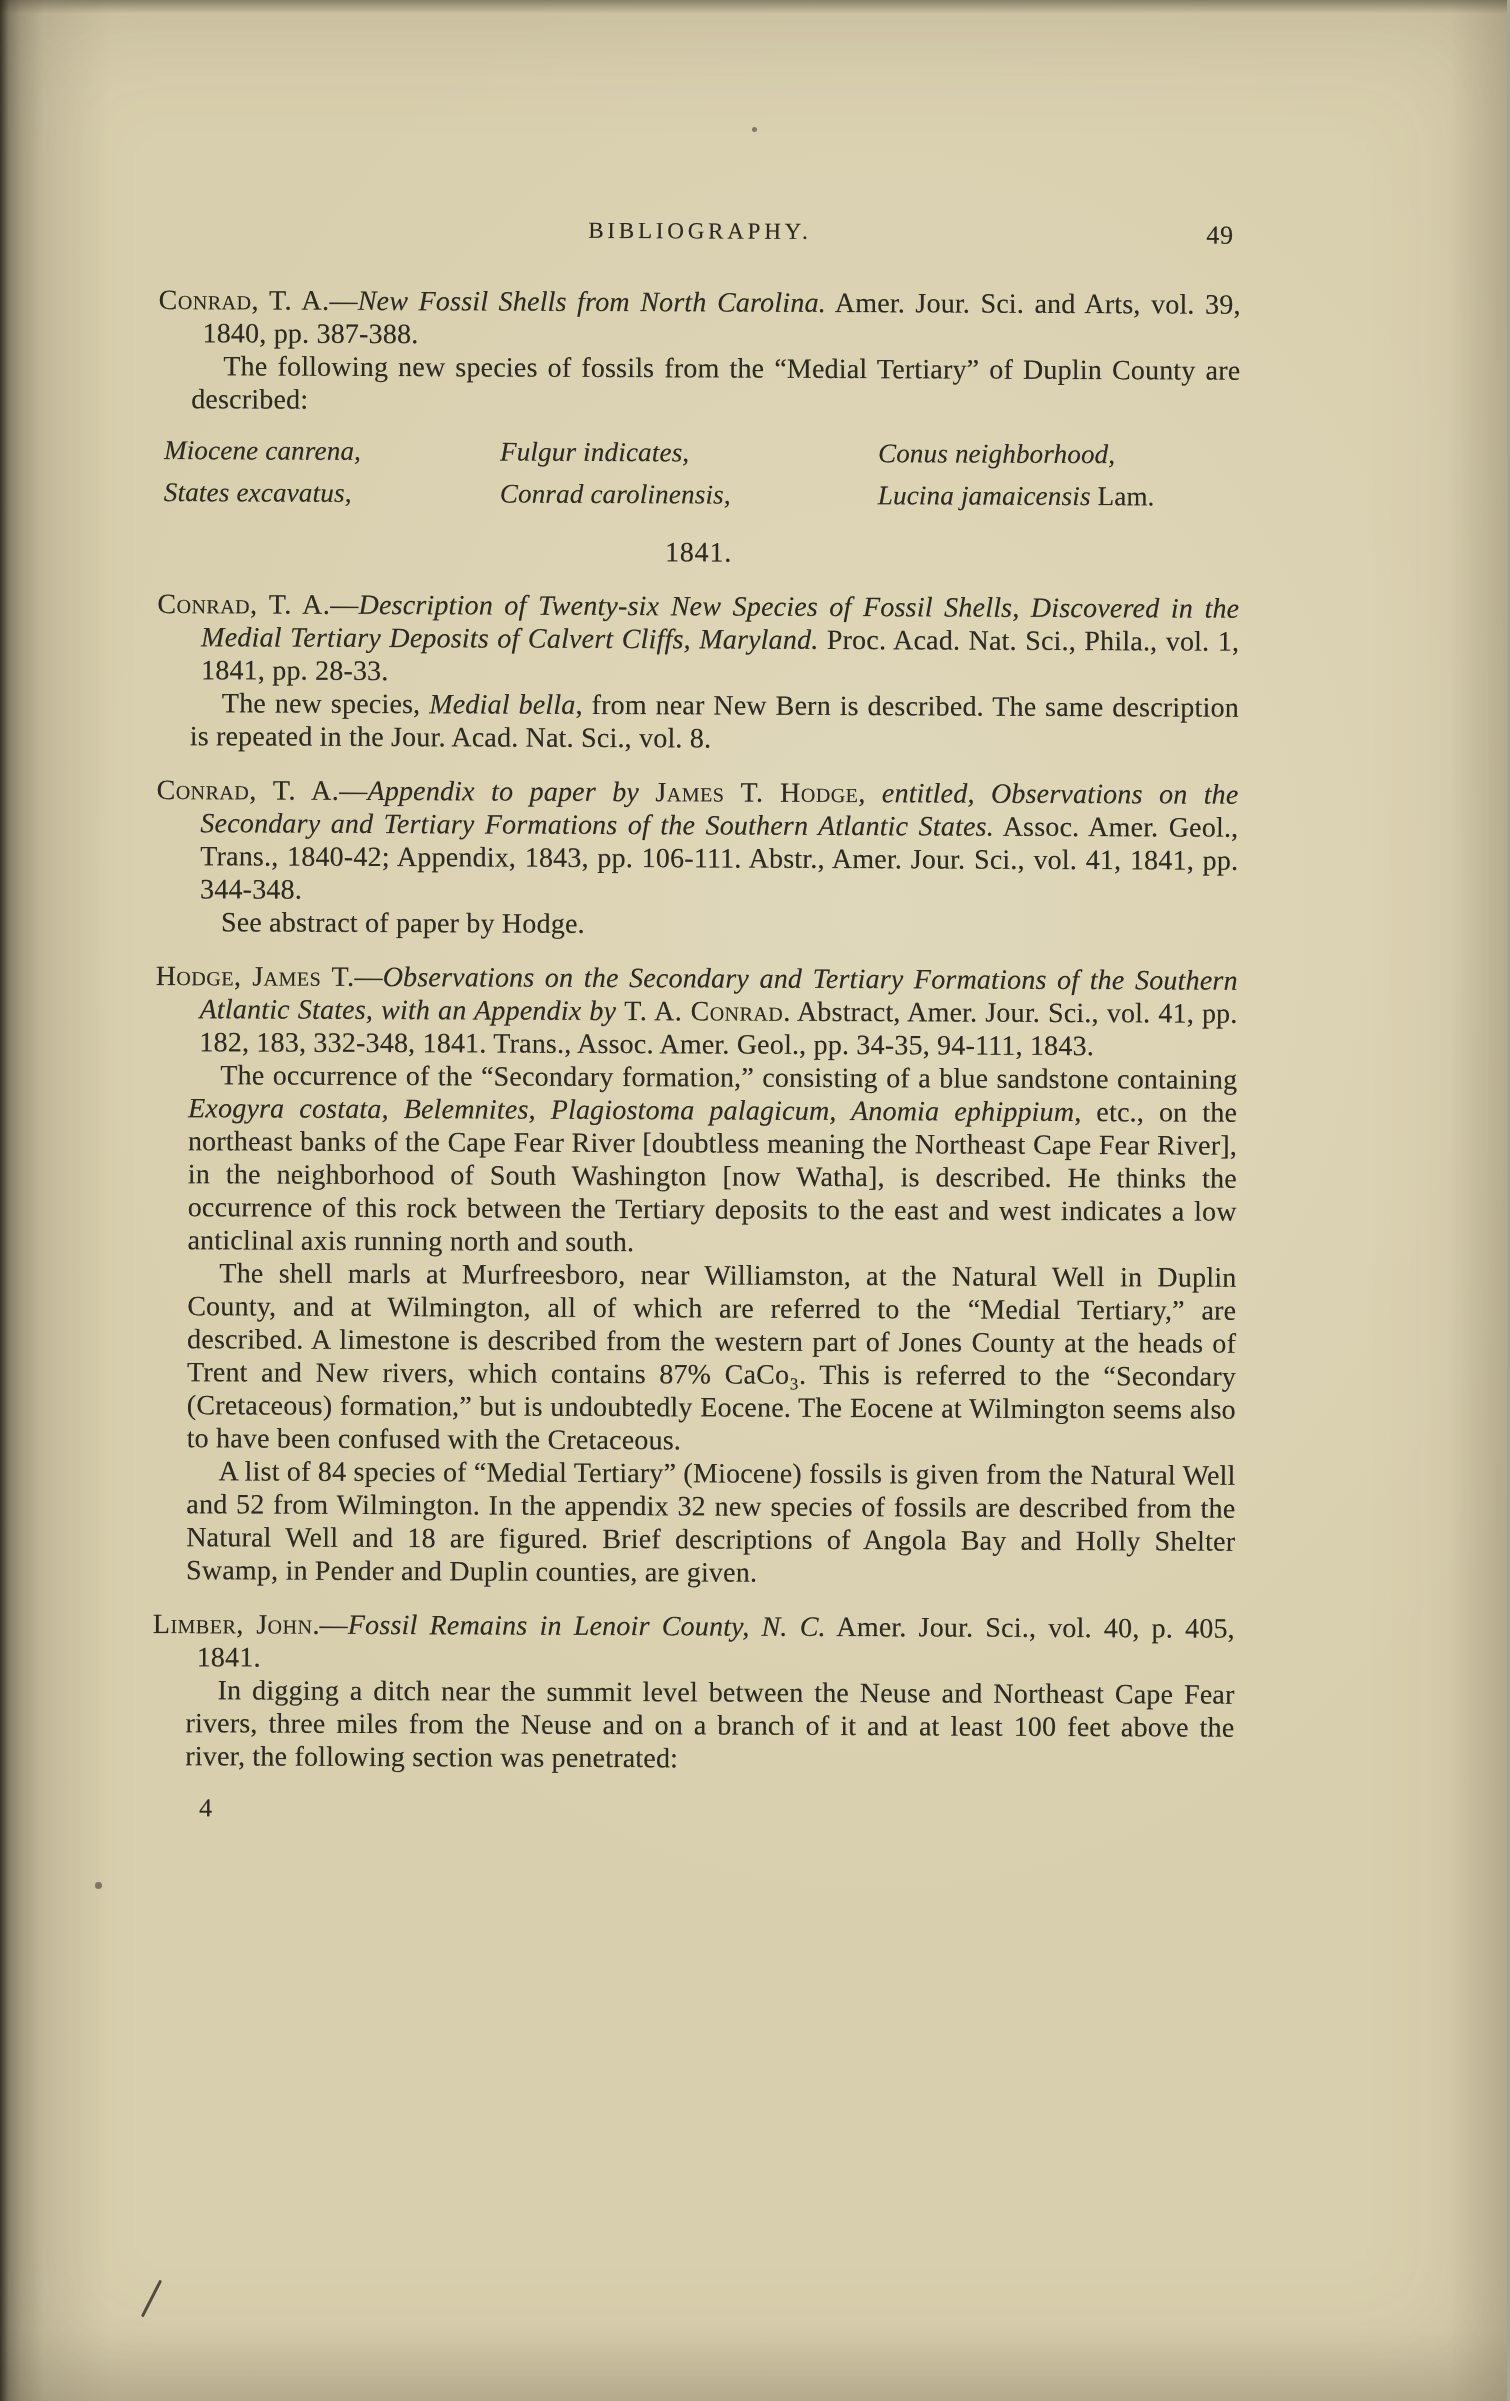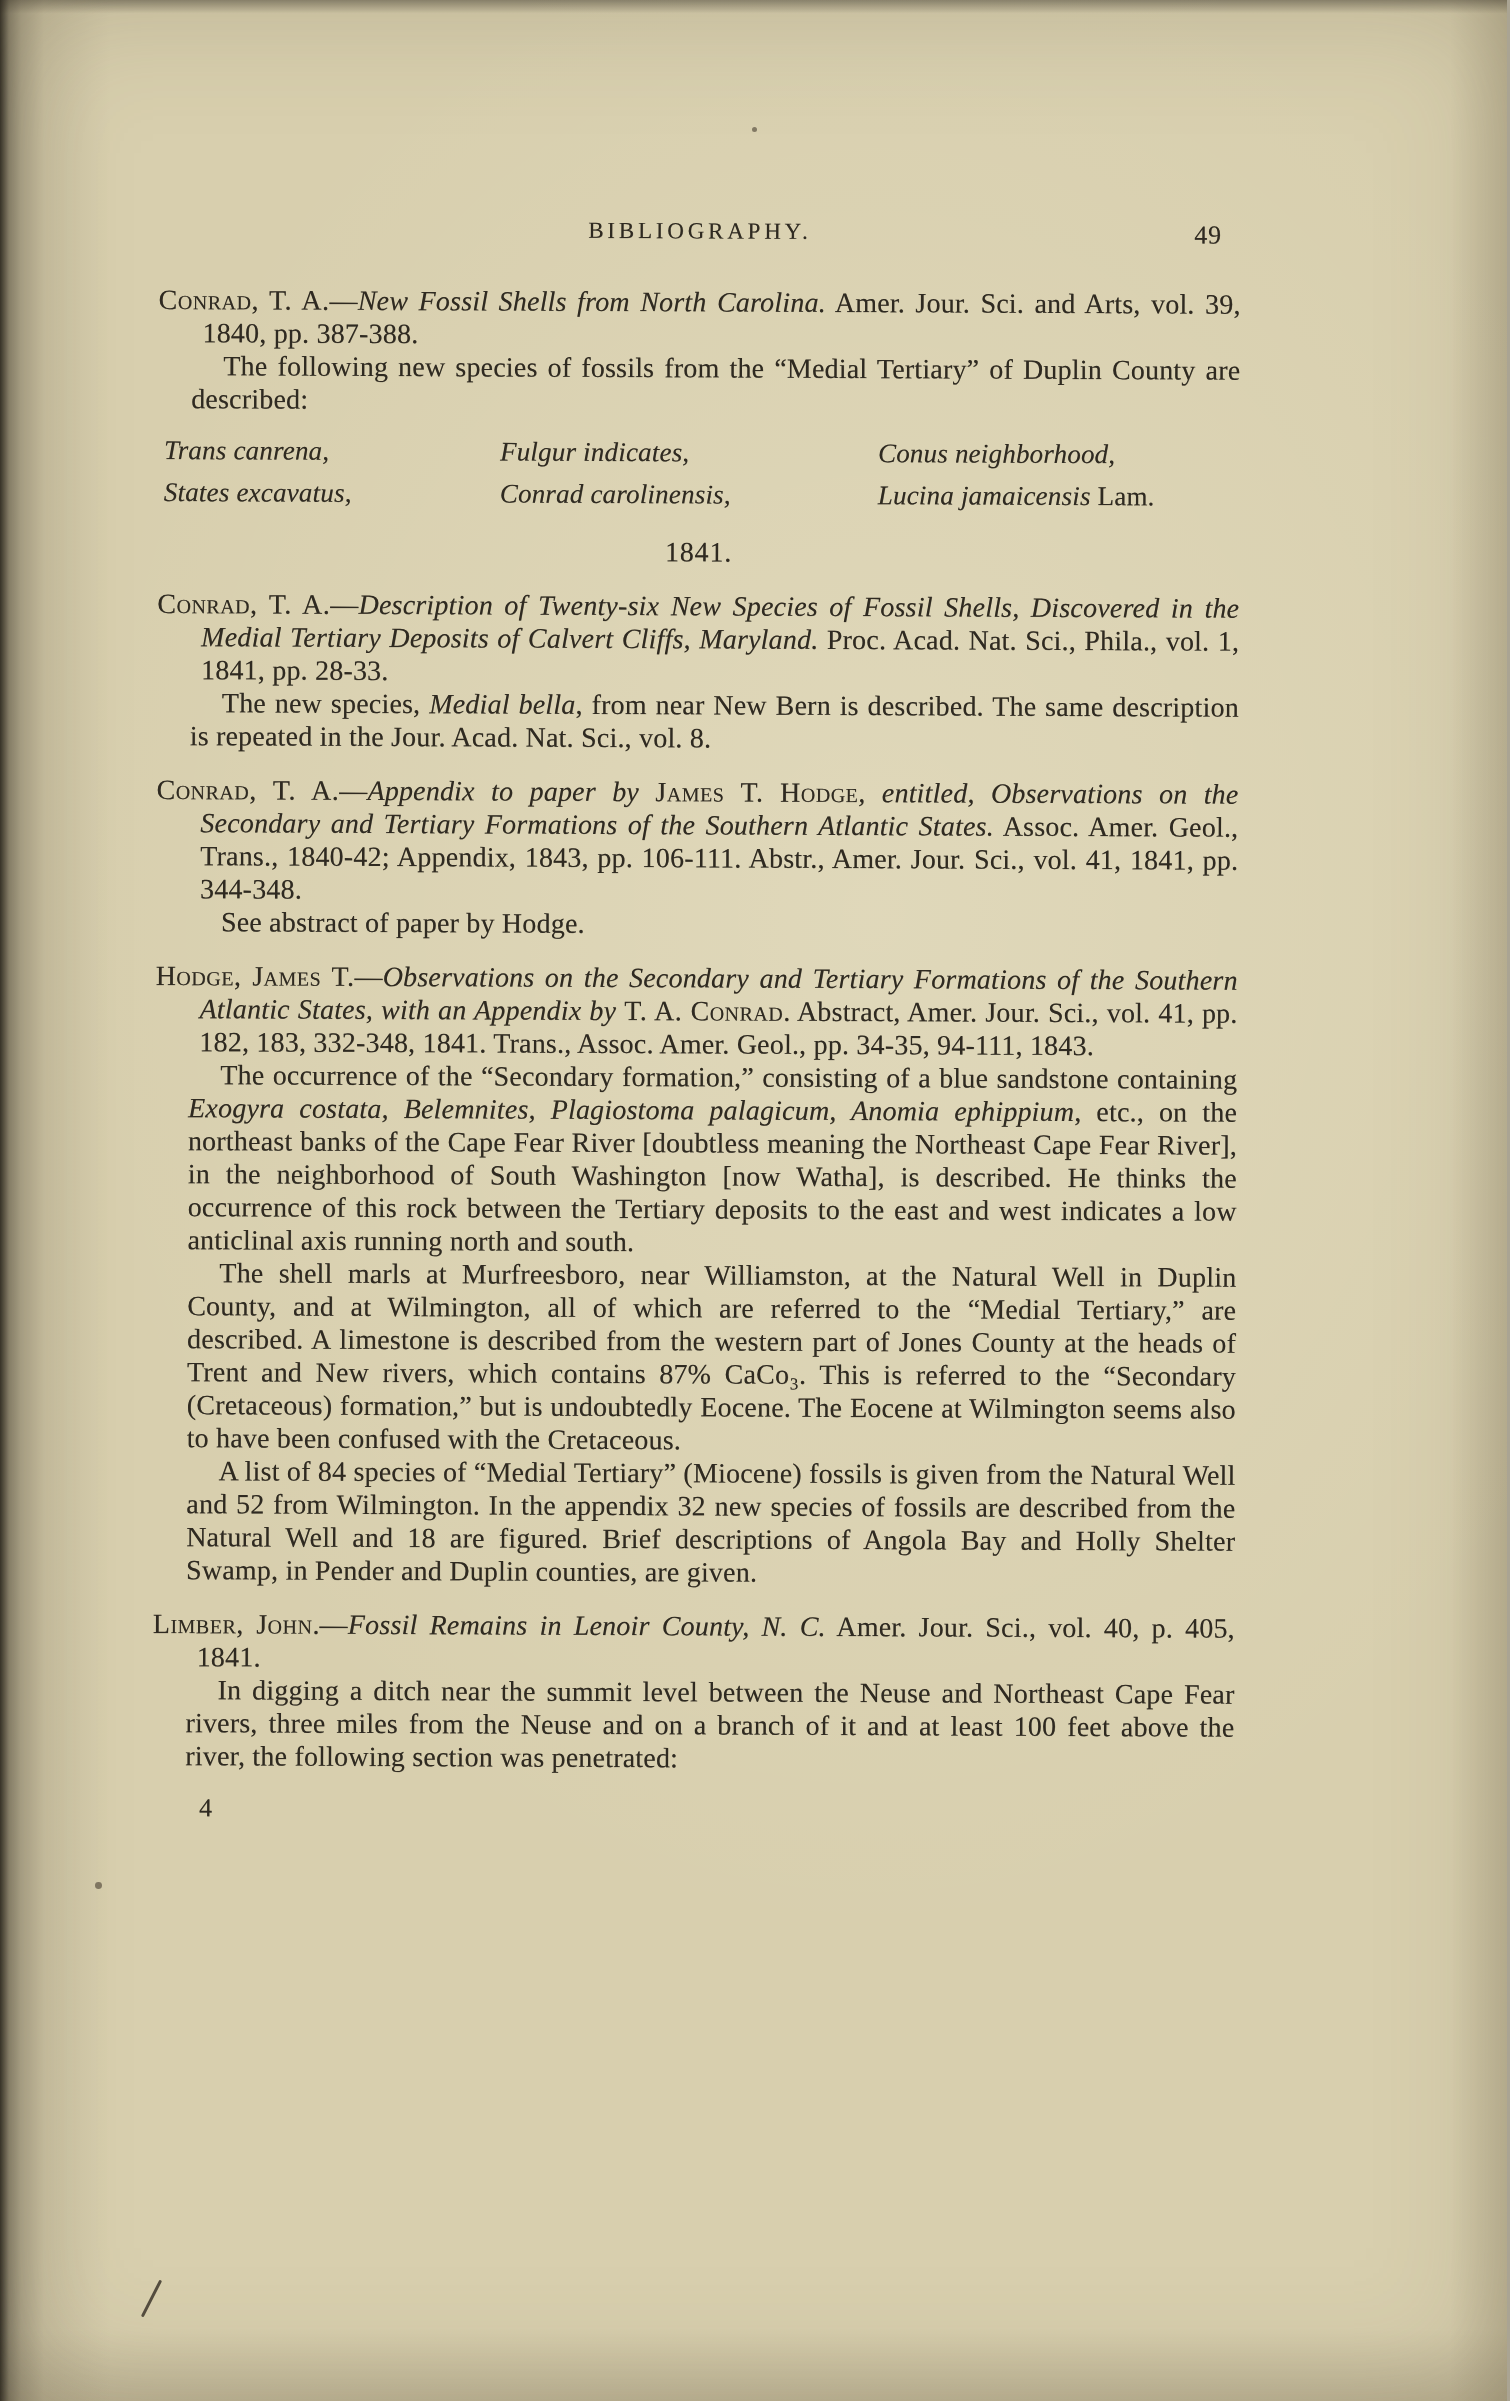--- a/index.html
+++ b/index.html
@@ -21,21 +21,21 @@
     color:#2f2a21;
   }
   .content{
     position:absolute;left:159px;top:216px;width:1082px;
     transform:rotate(0.25deg);transform-origin:0 0;
     text-shadow:0.2px 0.2px 0.4px rgba(47,42,33,0.45);
     letter-spacing:0.2px;
   }
   .running-head{position:relative;text-align:center;margin-bottom:41px;}
   .head-title{font-size:23px;letter-spacing:3.8px;}
-  .page-num{position:absolute;right:19px;top:0px;font-size:26px;letter-spacing:0.8px;}
+  .page-num{position:absolute;right:7px;top:0px;font-size:26px;letter-spacing:0.8px;}
   p{margin:0;}
   .entry{margin:0 0 21px 0;}
   .citation{font-size:28px;line-height:33px;text-align:justify;padding-left:44px;text-indent:-44px;}
   .desc{font-size:28px;line-height:33px;text-align:justify;margin-left:33px;text-indent:32px;}
   .run-n{font-style:normal;}
   .run-i{font-style:italic;}
   .run-sc{font-variant:small-caps;letter-spacing:0.5px;}
   .species-grid{
     display:grid;grid-template-columns:336px 378px auto;
     margin:16.6px 0 4.5px 6px;row-gap:6px;
@@ -64,21 +64,21 @@
 
     <div class="running-head">
       <span class="head-title">BIBLIOGRAPHY.</span>
       <span class="page-num">49</span>
     </div>
 
     <div class="entry">
       <p class="citation"><span class="run-sc">Conrad, T. A.</span><span class="run-n">—</span><span class="run-i">New Fossil Shells from North Carolina.</span><span class="run-n"> Amer. Jour. Sci. and Arts, vol. 39, 1840, pp. 387-388.</span></p>
       <p class="desc"><span class="run-n">The following new species of fossils from the “Medial Tertiary” of Duplin County are described:</span></p>
       <div class="species-grid">
-        <span class="species"><span class="run-i">Trans canrena,</span></span>
+        <span class="species"><span class="run-i">Miocene canrena,</span></span>
         <span class="species"><span class="run-i">Fulgur indicates,</span></span>
         <span class="species"><span class="run-i">Conus neighborhood,</span></span>
         <span class="species"><span class="run-i">States excavatus,</span></span>
         <span class="species"><span class="run-i">Conrad carolinensis,</span></span>
         <span class="species"><span class="run-i">Lucina jamaicensis</span><span class="run-n"> Lam.</span></span>
       </div>
     </div>
 
     <p class="year-heading">1841.</p>
 

